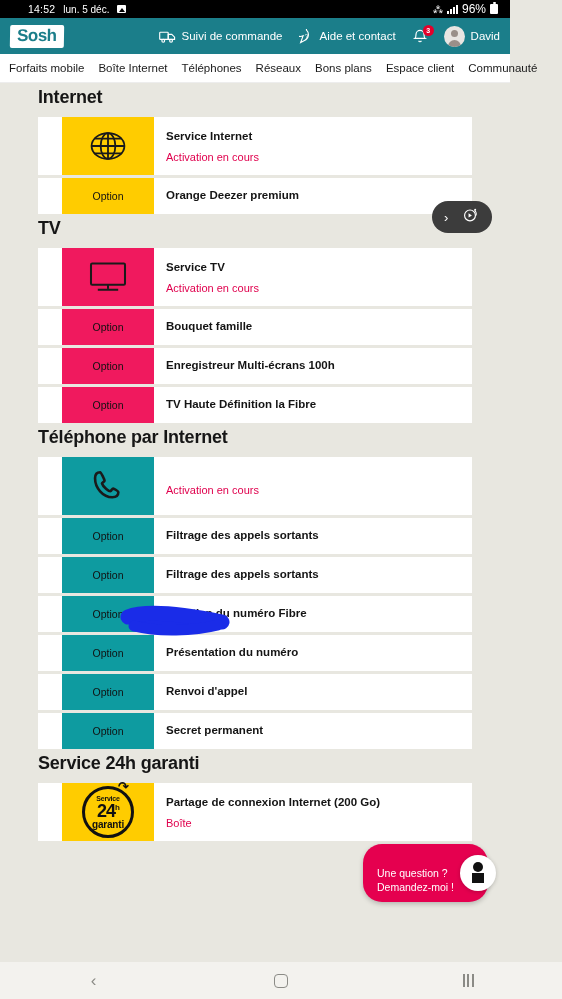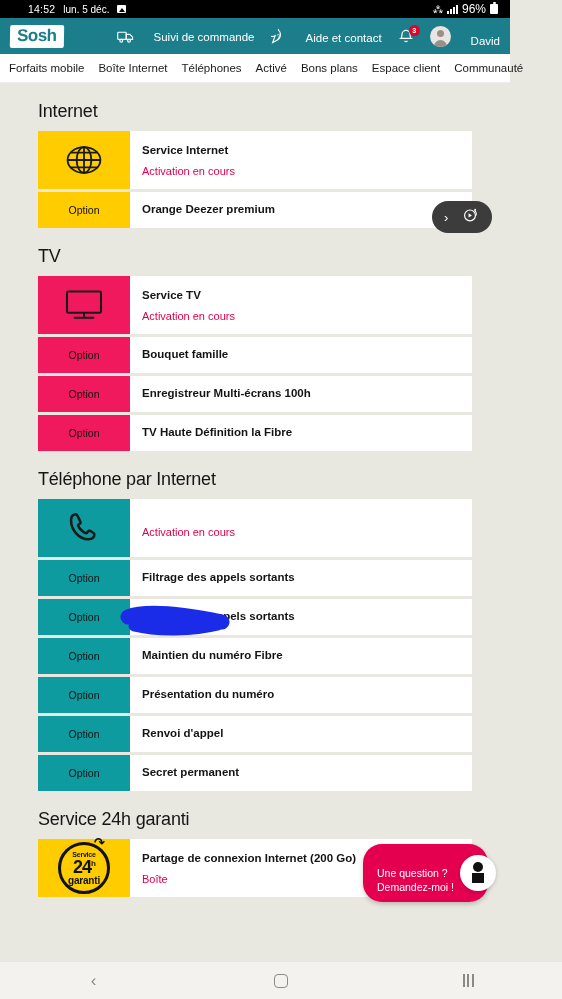--- a/index.html
+++ b/index.html
@@ -54,21 +54,21 @@
     display: flex; align-items: center; padding: 0 10px;
     color: #fff;
   }
   .logo {
     background: #fff; color: #1b7e8a;
     font-weight: 800; font-size: 17px; letter-spacing: -.5px;
     padding: 1px 7px 2px; border-radius: 2px;
     transform: skewX(-1deg);
   }
   .hdr-items { margin-left: auto; display: flex; align-items: center; gap: 16px; }
-  .hdr-item { display: flex; align-items: flex-end; gap: 20px; font-size: 11.5px; white-space: nowrap; }
+  .hdr-item { display: flex; align-items: center; gap: 6px; font-size: 11.5px; white-space: nowrap; }
   .ico { display: inline-flex; align-items: center; justify-content: center; }
   .bell-wrap { position: relative; display: inline-flex; }
   .badge {
     position: absolute; top: -3px; right: -6px;
     background: #e4002b; color: #fff;
     font-size: 7px; font-weight: 700;
     min-width: 11px; height: 11px; border-radius: 6px;
     display: flex; align-items: center; justify-content: center;
     padding: 0 2px; line-height: 1;
   }
@@ -103,26 +103,26 @@
   .pill-btn {
     position: absolute; top: 118px; right: 18px;
     width: 60px; height: 32px; border-radius: 16px;
     background: #3c3c3c; display: flex; align-items: center;
     justify-content: space-around; padding: 0 6px; cursor: pointer;
   }
   .pill-btn .chev { color: #fff; font-size: 13px; line-height: 1; }
 
   .section { padding: 0 38px; }
   .sec-title {
-    font-size: 18px; font-weight: 400; color: #161616;
-    padding-top: 18px; padding-bottom: 9px; letter-spacing: -.2px;
+    font-size: 18px; font-weight: 700; color: #161616;
+    padding-top: 4px; padding-bottom: 9px; letter-spacing: -.2px;
   }
 
   .rows { display: flex; flex-direction: column; gap: 3px; }
-  .row { display: flex; background: #fff; min-height: 36px; align-items: stretch; }
+  .row { display: flex; background: #fff; min-height: 36px; align-items: stretch; padding-left: 24px; }
   .row.main { min-height: 58px; }
   .tile {
     width: 92px; flex: none;
     display: flex; align-items: center; justify-content: center;
     font-size: 10.5px; color: #111;
   }
   .row-body { flex: 1; display: flex; flex-direction: column; justify-content: center; padding: 6px 12px; }
   .row-title { font-size: 11.5px; font-weight: 700; color: #141414; line-height: 1.35; }
   .row-status { font-size: 11px; color: #e0004d; margin-top: 7px; }
   .row.opt .row-title { font-weight: 600; }
@@ -253,21 +253,21 @@
         <span class="avatar"></span>
         <span>David</span>
       </div>
     </div>
   </div>
 
   <div class="navbar">
     <a href="#">Forfaits mobile</a>
     <a href="#">Boîte Internet</a>
     <a href="#">Téléphones</a>
-    <a href="#">Activé</a>
+    <a href="#">Réseaux</a>
     <span class="nav-gap"></span>
     <a href="#">Bons plans</a>
     <a href="#">Espace client</a>
     <a href="#">Communauté</a>
   </div>
 
   <div class="content">
 
     <div class="pill-btn">
       <span class="chev">›</span>

